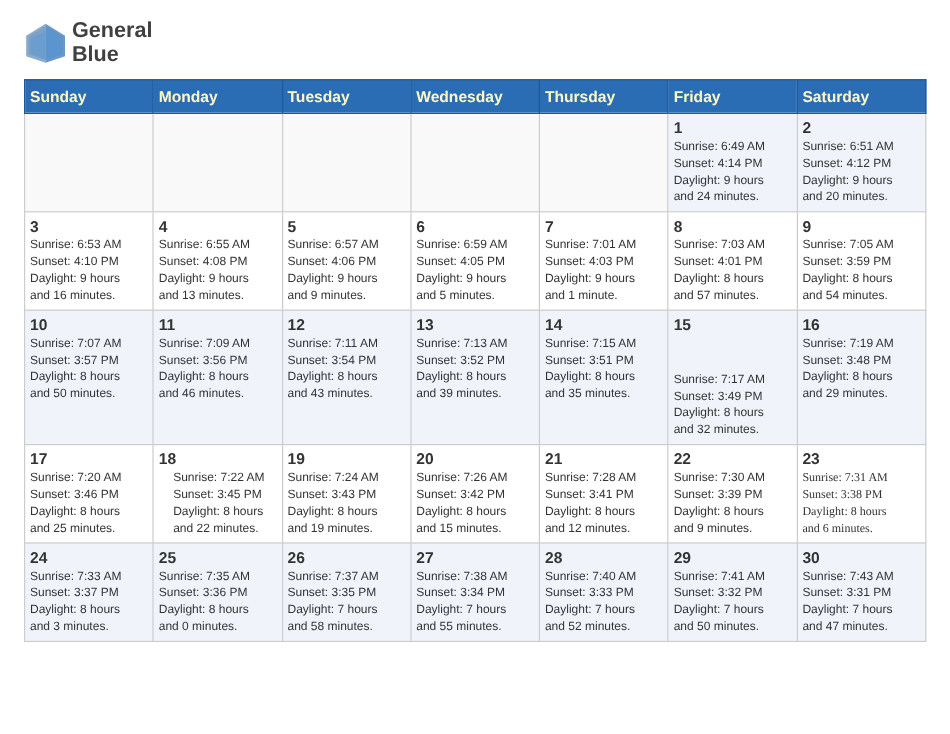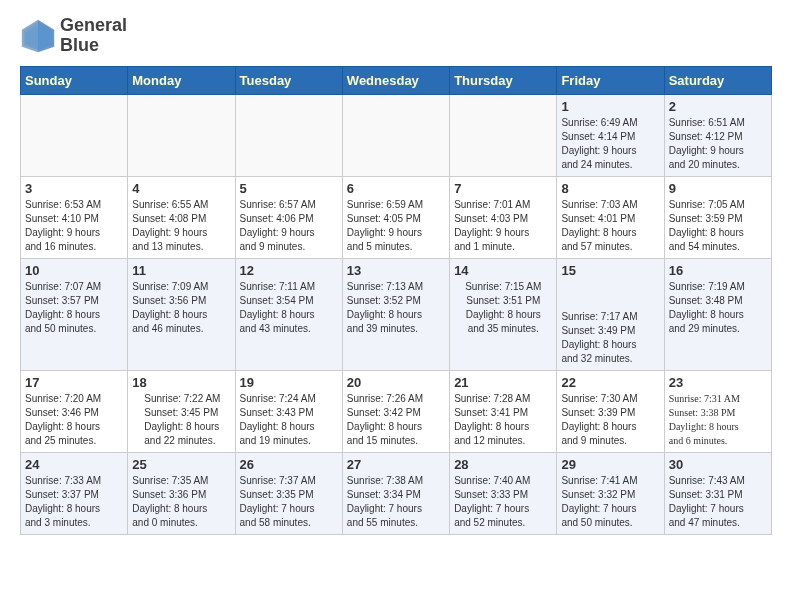--- a/index.html
+++ b/index.html
@@ -224,21 +224,21 @@
           </td>
           <td>
             <span class="day-num">13</span>
             <div class="day-info" style="white-space: pre-line;">Sunrise: 7:13 AM
 Sunset: 3:52 PM
 Daylight: 8 hours
 and 39 minutes.</div>
           </td>
           <td>
             <span class="day-num">14</span>
-            <div class="day-info" style="white-space: pre-line; text-align: center;">Sunrise: 7:15 AM
+            <div class="day-info" style="white-space: pre-line;">Sunrise: 7:15 AM
 Sunset: 3:51 PM
 Daylight: 8 hours
 and 35 minutes.</div>
           </td>
           <td>
             <span class="day-num">15</span>
             <div class="day-info" style="white-space: pre-line; margin-top: 32px;">Sunrise: 7:17 AM
 Sunset: 3:49 PM
 Daylight: 8 hours
 and 32 minutes.</div>

